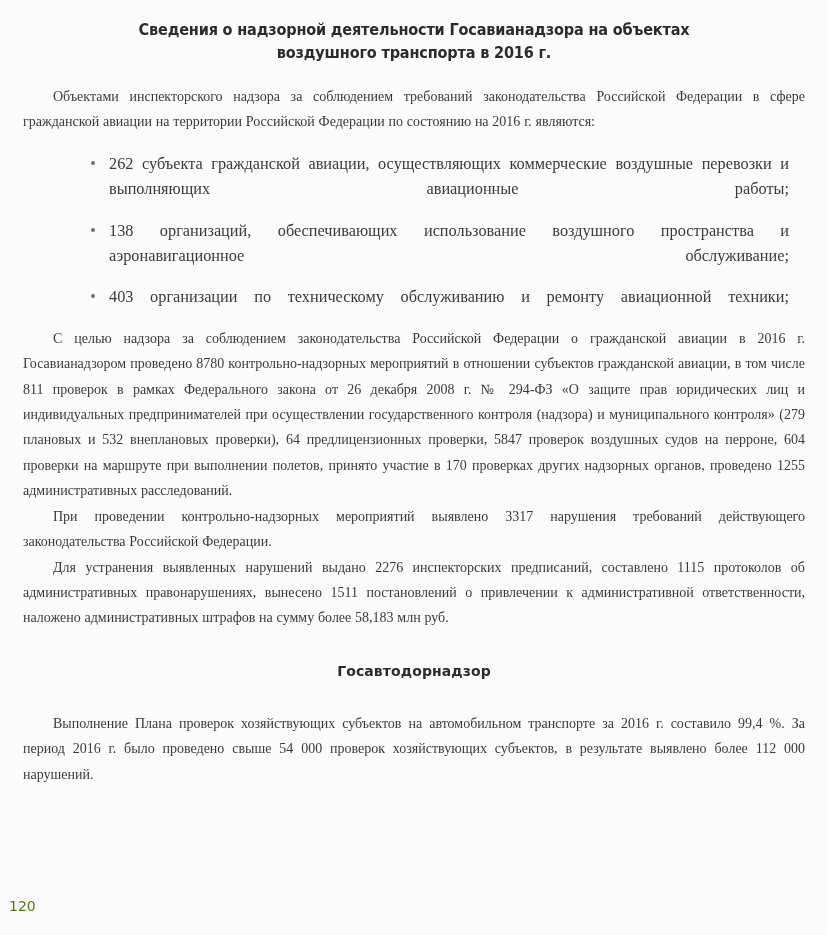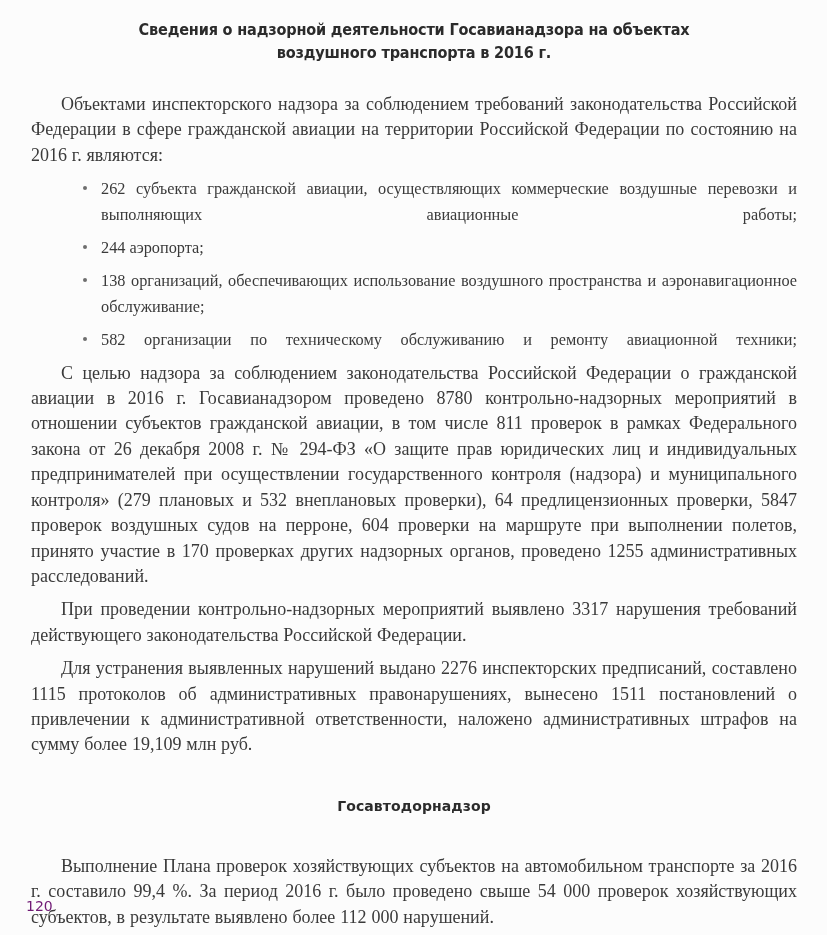--- a/index.html
+++ b/index.html
@@ -54,44 +54,44 @@
     text-align: center;
     color: #2b2b2b;
     letter-spacing: 0.1px;
     margin: 0;
     transform: scaleX(0.96);
     transform-origin: center top;
   }
 
   
   .para {
-    font-size: 18px;
+    font-size: 14px;
     line-height: 25.4px;
     text-align: justify;
     text-align-last: left;
     text-indent: 30px;
-    margin: 8px;
+    margin: 0;
     hyphens: manual;
     word-spacing: 0.02em;
   }
 
   
   .bullet-list {
     list-style: none;
     margin: 0;
     padding: 0;
   }
   .bullet-item {
     position: relative;
     font-size: 16.3px;
     line-height: 25.4px;
     text-align: justify;
     text-align-last: left;
     padding-left: 70px;
-    margin: 8px;
+    margin: 16px;
   }
   .bullet-item.justify-full { text-align-last: justify; }
   .bullet-dot {
     position: absolute;
     left: 52px;
     top: 0;
     width: 4px;
     height: 4px;
     margin-top: 10px;
     border-radius: 50%;
@@ -100,25 +100,25 @@
   }
 
   
   .gap-title-body { height: 19px; }
   .gap-before-heading { height: 29px; }
   .gap-after-heading { height: 29px; }
 
   
   .page-number {
     position: absolute;
-    left: 26px;
+    left: 9px;
     top: 898px;
     font-family: "DejaVu Sans", "Liberation Sans", sans-serif;
     font-size: 14px;
-    color: #701a75;
+    color: #4d7c0f;
   }
 </style>
 </head>
 <body>
 
 <div class="page">
   <div class="content">
 
     <h1 class="doc-title">
       <span>Сведения о надзорной деятельности Госавианадзора на объектах</span><br>
@@ -127,37 +127,33 @@
 
     <div class="gap-title-body"></div>
 
     <p class="para">Объектами инспекторского надзора за соблюдением требований законодательства Российской Федерации в сфере гражданской авиации на территории Российской Федерации по состоянию на 2016 г. являются:</p>
 
     <ul class="bullet-list">
       <li class="bullet-item justify-full">
         <span class="bullet-dot"></span>
         <span>262 субъекта гражданской авиации, осуществляющих коммерческие воздушные перевозки и выполняющих авиационные работы;</span>
       </li>
-      <li class="bullet-item">
-        <span class="bullet-dot"></span>
-        <span>244 аэропорта;</span>
-      </li>
       <li class="bullet-item justify-full">
         <span class="bullet-dot"></span>
         <span>138 организаций, обеспечивающих использование воздушного пространства и аэронавигационное обслуживание;</span>
       </li>
       <li class="bullet-item justify-full">
         <span class="bullet-dot"></span>
-        <span>582 организации по техническому обслуживанию и ремонту авиационной техники;</span>
+        <span>403 организации по техническому обслуживанию и ремонту авиационной техники;</span>
       </li>
     </ul>
 
     <p class="para">С целью надзора за соблюдением законодательства Российской Федерации о гражданской авиации в 2016 г. Госавианадзором проведено 8780 контрольно-надзорных мероприятий в отношении субъектов гражданской авиации, в том числе 811 проверок в рамках Федерального закона от 26 декабря 2008 г. № 294-ФЗ «О защите прав юридических лиц и индивидуальных предпринимателей при осуществлении государственного контроля (надзора) и муниципального контроля» (279 плановых и 532 внеплановых проверки), 64 предлицензионных проверки, 5847 проверок воздушных судов на перроне, 604 проверки на маршруте при выполнении полетов, принято участие в 170 проверках других надзорных органов, проведено 1255 административных расследований.</p>
     <p class="para">При проведении контрольно-надзорных мероприятий выявлено 3317 нарушения требований действующего законодательства Российской Федерации.</p>
-    <p class="para">Для устранения выявленных нарушений выдано 2276 инспекторских предписаний, составлено 1115 протоколов об административных правонарушениях, вынесено 1511 постановлений о привлечении к административной ответственности, наложено административных штрафов на сумму более 19,109 млн руб.</p>
+    <p class="para">Для устранения выявленных нарушений выдано 2276 инспекторских предписаний, составлено 1115 протоколов об административных правонарушениях, вынесено 1511 постановлений о привлечении к административной ответственности, наложено административных штрафов на сумму более 58,183 млн руб.</p>
 
     <div class="gap-before-heading"></div>
 
     <h2 class="section-heading">Госавтодорнадзор</h2>
 
     <div class="gap-after-heading"></div>
 
     <p class="para">Выполнение Плана проверок хозяйствующих субъектов на автомобильном транспорте за 2016 г. составило 99,4 %. За период 2016 г. было проведено свыше 54 000 проверок хозяйствующих субъектов, в результате выявлено более 112 000 нарушений.</p>
 
   </div>

